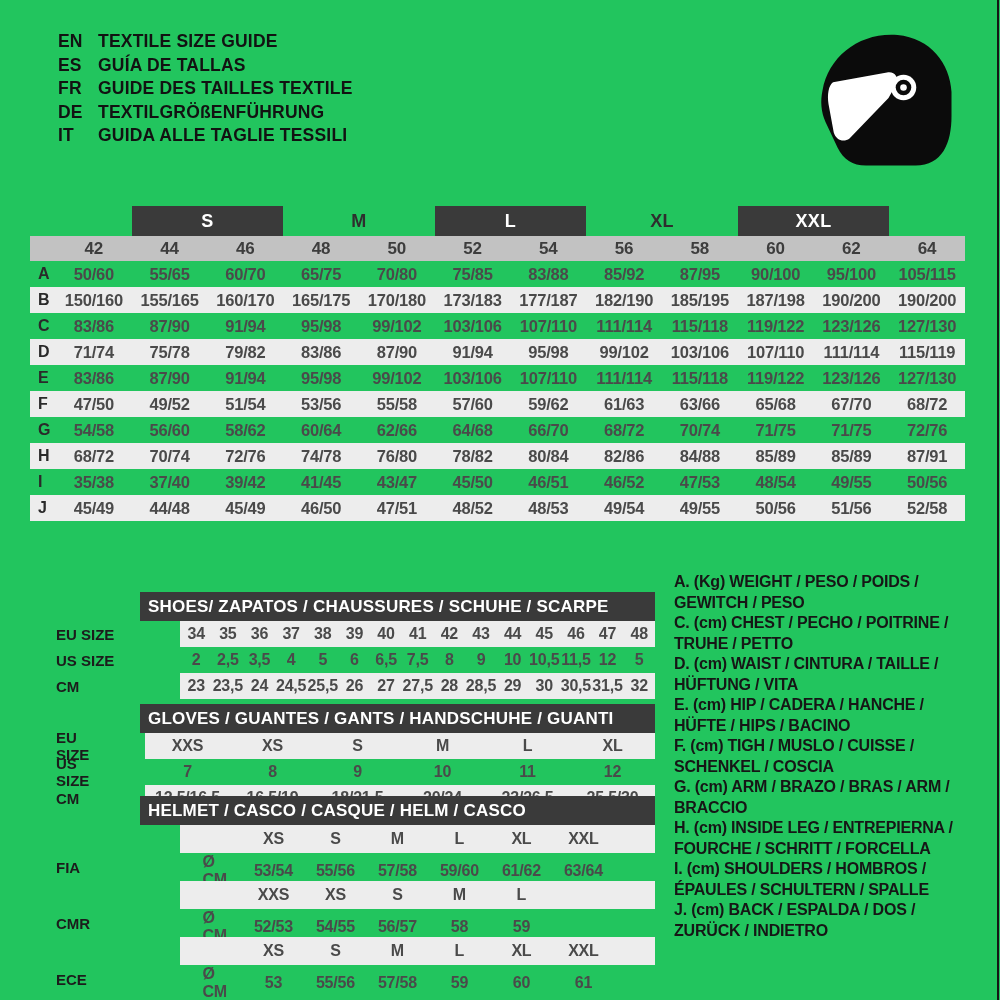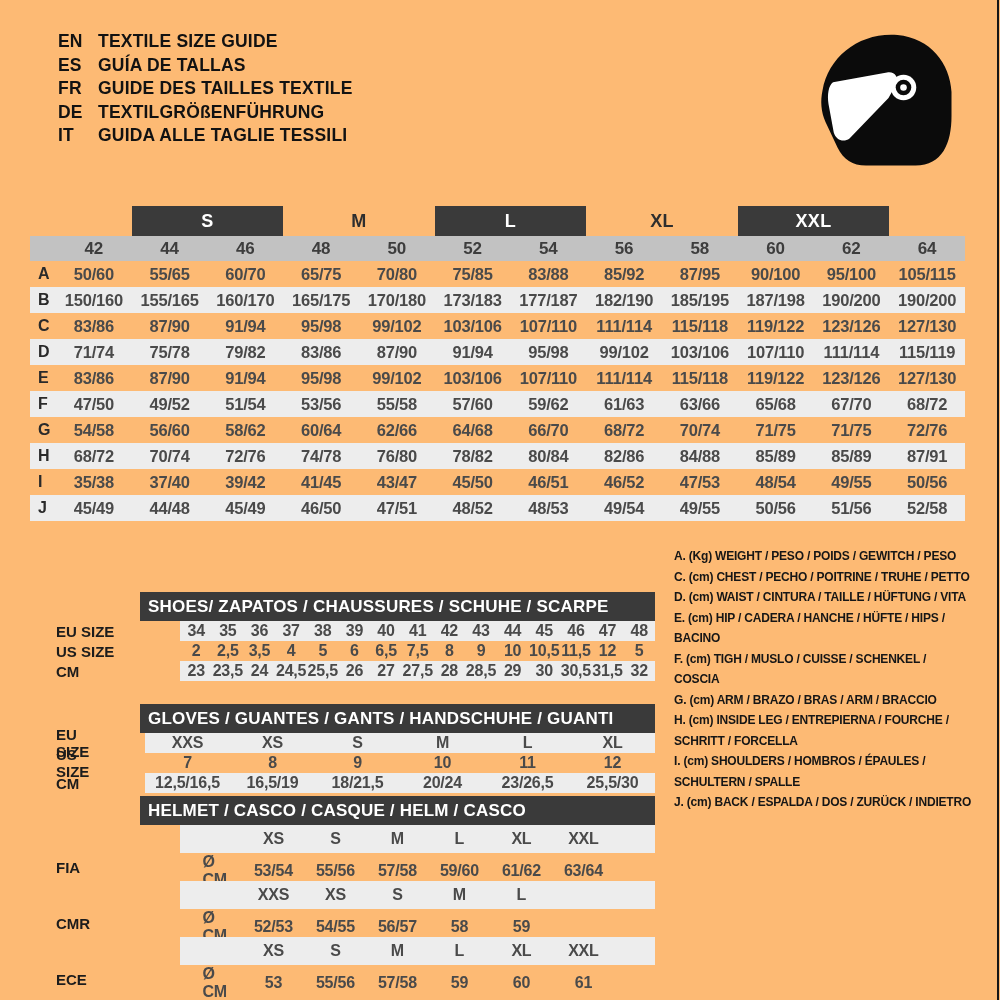--- a/index.html
+++ b/index.html
@@ -4,21 +4,21 @@
 <style>
   :root{
     --dark-header:#3a3a3a;
     --gray-strip:#c2c2c2;
     --row-shade:#ededed;
     --cell-text:#4a4a4a;
     --ink:#161616;
   }
   *{box-sizing:border-box;}
   body{margin:0;background:#ffffff;}
-  .page{position:relative;width:1000px;height:1000px;background:#fdba74;overflow:hidden;
+  .page{position:relative;width:1000px;height:1000px;background:#22c55e;overflow:hidden;
         font-family:"Liberation Sans",sans-serif;text-decoration:underline;}
 
   
   .lang-list{position:absolute;left:58px;top:30px;}
   .lang-row{display:flex;line-height:23.5px;font-size:17.5px;font-weight:700;color:#121212;letter-spacing:.2px;}
   .lang-code{width:40px;}
 
   
   .helmet-icon{position:absolute;left:812px;top:26px;width:150px;height:150px;}
   .helmet-icon svg{width:100%;height:100%;}
@@ -34,34 +34,34 @@
   .drow{height:26px;font-size:16.5px;font-weight:700;color:var(--cell-text);text-align:center;letter-spacing:-.2px;}
   .drow.shade{background:var(--row-shade);}
   .letter{text-align:left;padding-left:8px;color:#2a2a2a;font-size:16px;}
 
   
   .sub{position:absolute;left:30px;width:625px;}
   #shoes{top:556px;} #gloves{top:668px;} #helmet{top:760px;}
   .subtitle{margin-left:110px;height:29px;background:var(--dark-header);color:#fff;display:flex;
             align-items:center;padding-left:8px;font-size:17px;font-weight:700;letter-spacing:.2px;margin-top:36px;}
   .srow{display:flex;align-items:center;}
-  #shoes .srow,#gloves .srow{height:20px;}
+  #shoes .srow,#gloves .srow{height:26px;}
   #helmet .srow{height:28px;}
   .rlabel{width:110px;padding-left:26px;font-weight:700;font-size:15px;color:#1c1c1c;}
   .cells{width:515px;height:100%;display:grid;align-items:center;text-align:center;
          font-size:16px;font-weight:700;color:var(--cell-text);letter-spacing:-.2px;margin-left:47px;}
   .cells.shaded{background:var(--row-shade);}
   #shoes .cells{grid-template-columns:repeat(15,1fr);}
   #gloves .cells{grid-template-columns:repeat(6,85px);}
   #helmet .cells{grid-template-columns:62px repeat(6,62px);}
   #helmet .cells > :first-child{text-align:left;padding-left:22px;}
 
   
-  .legend{position:absolute;left:674px;top:546px;width:298px;
-          font-size:12px;font-weight:700;line-height:20.5px;color:var(--ink);letter-spacing:-.2px;}
+  .legend{position:absolute;left:674px;top:572px;width:298px;
+          font-size:16px;font-weight:700;line-height:20.5px;color:var(--ink);letter-spacing:-.2px;}
 
   
   .edge-right{position:absolute;right:1px;top:0;width:2px;height:100%;background:var(--ink);}
 </style>
 </head>
 <body>
 
 <div class="page">
 
   <div class="lang-list" id="langList">

